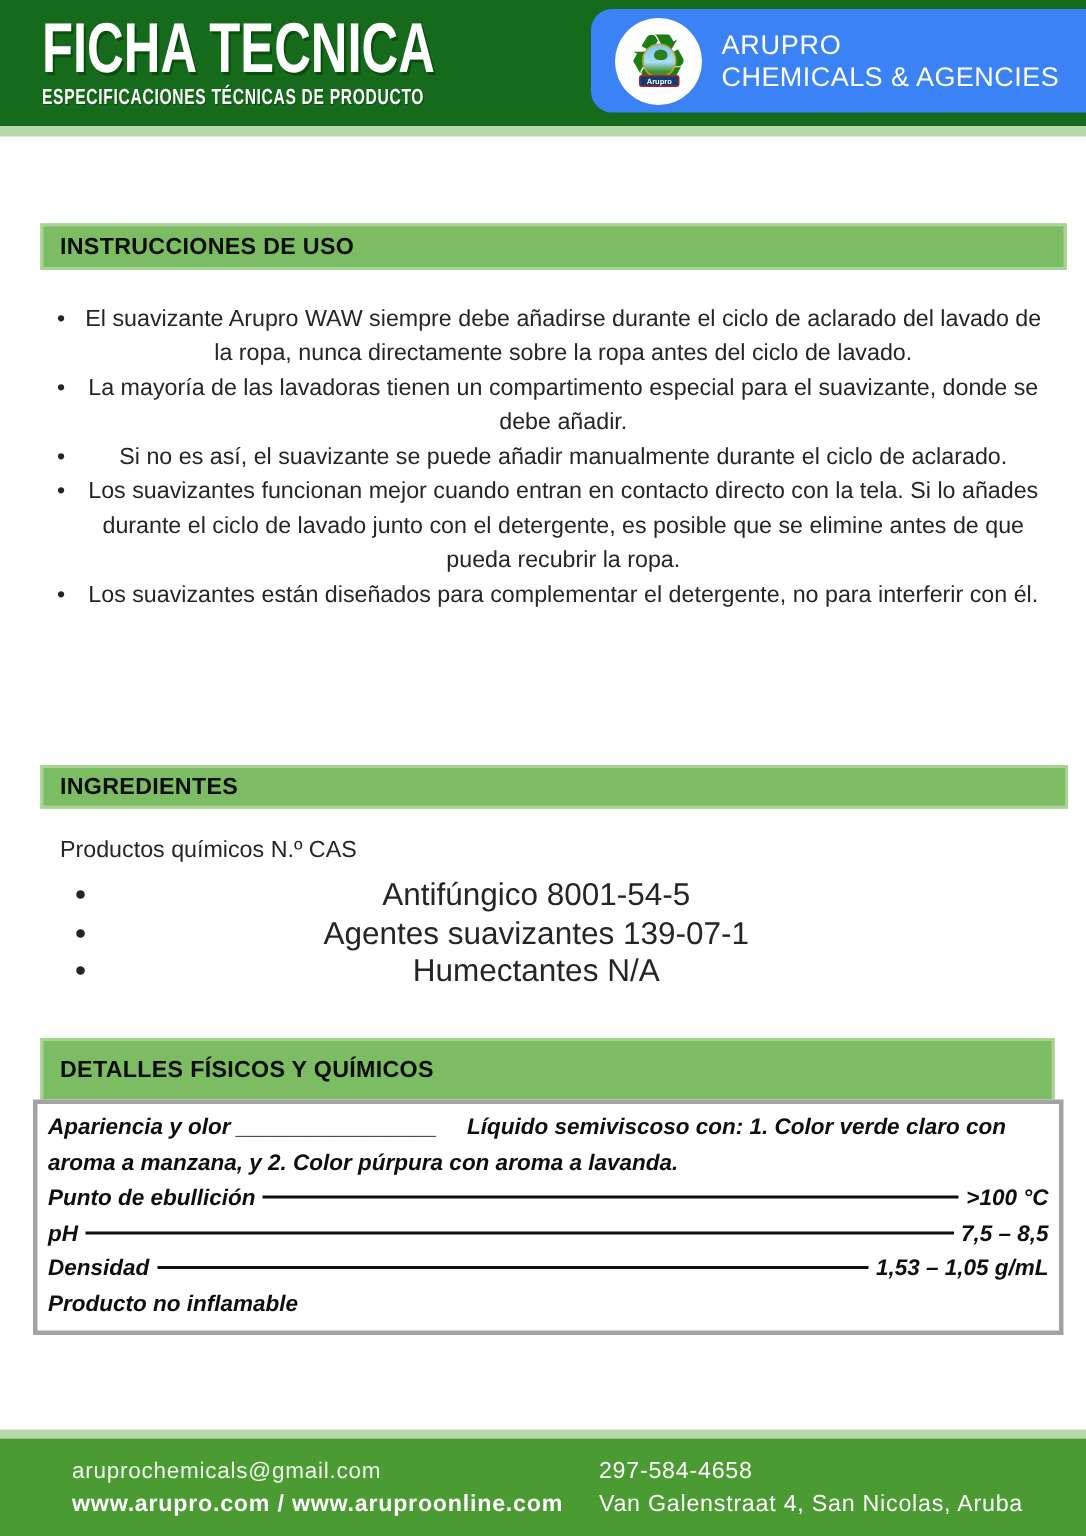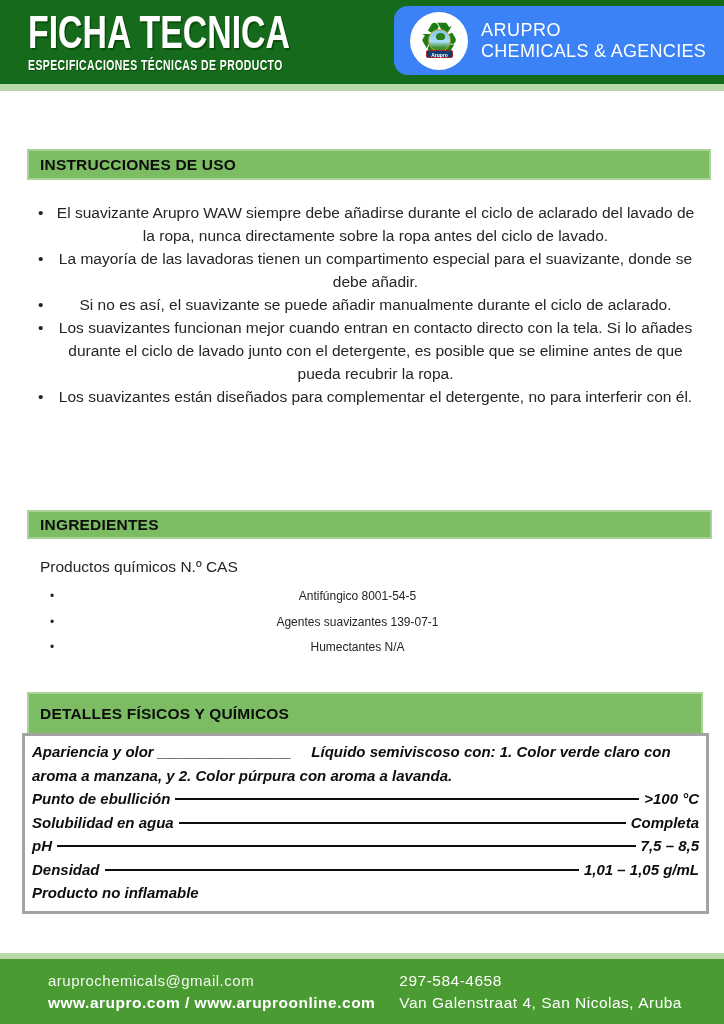--- a/index.html
+++ b/index.html
@@ -93,21 +93,21 @@
   .instructions-list {
     top: 201px; left: 36px; width: 660px;
     font-size: 15.5px; line-height: 23px;
   }
   .ingredients-intro {
     position: absolute; top: 558px; left: 40px;
     font-size: 15.5px; color: #252525;
   }
   .ingredients-list {
     top: 584px; left: 48px; width: 600px;
-    font-size: 12px; line-height: 25.5px;
+    font-size: 21px; line-height: 25.5px;
   }
 
   
   .details-box {
     position: absolute; top: 733px; left: 22px; width: 687px;
     border: 3px solid #a3a3a3; background: #ffffff;
     padding: 4px 7px 6px 7px;
     font-size: 15px; font-weight: bold; font-style: italic;
     color: #0e0e0e; line-height: 23.5px;
   }
@@ -189,33 +189,28 @@
 <div class="details-box">
   <div class="appearance-para">
     <span>Apariencia y olor ________________</span><span class="gap-left">Líquido semiviscoso con: 1. Color verde claro con aroma a manzana, y 2. Color púrpura con aroma a lavanda.</span>
   </div>
   <div class="leader-row">
     <span class="lbl">Punto de ebullición</span>
     <span class="leader"></span>
     <span class="val">&gt;100 °C</span>
   </div>
   <div class="leader-row">
-    <span class="lbl">Solubilidad en agua</span>
-    <span class="leader"></span>
-    <span class="val">Completa</span>
-  </div>
-  <div class="leader-row">
     <span class="lbl">pH</span>
     <span class="leader"></span>
     <span class="val">7,5 – 8,5</span>
   </div>
   <div class="leader-row">
     <span class="lbl">Densidad</span>
     <span class="leader"></span>
-    <span class="val">1,01 – 1,05 g/mL</span>
+    <span class="val">1,53 – 1,05 g/mL</span>
   </div>
   <div>Producto no inflamable</div>
 </div>
 
 <div class="footer-strip"></div>
 <div class="footer">
   <div class="col col-left">
     <div class="footer-email">aruprochemicals@gmail.com</div>
     <div class="footer-sites">www.arupro.com / www.aruproonline.com</div>
   </div>

